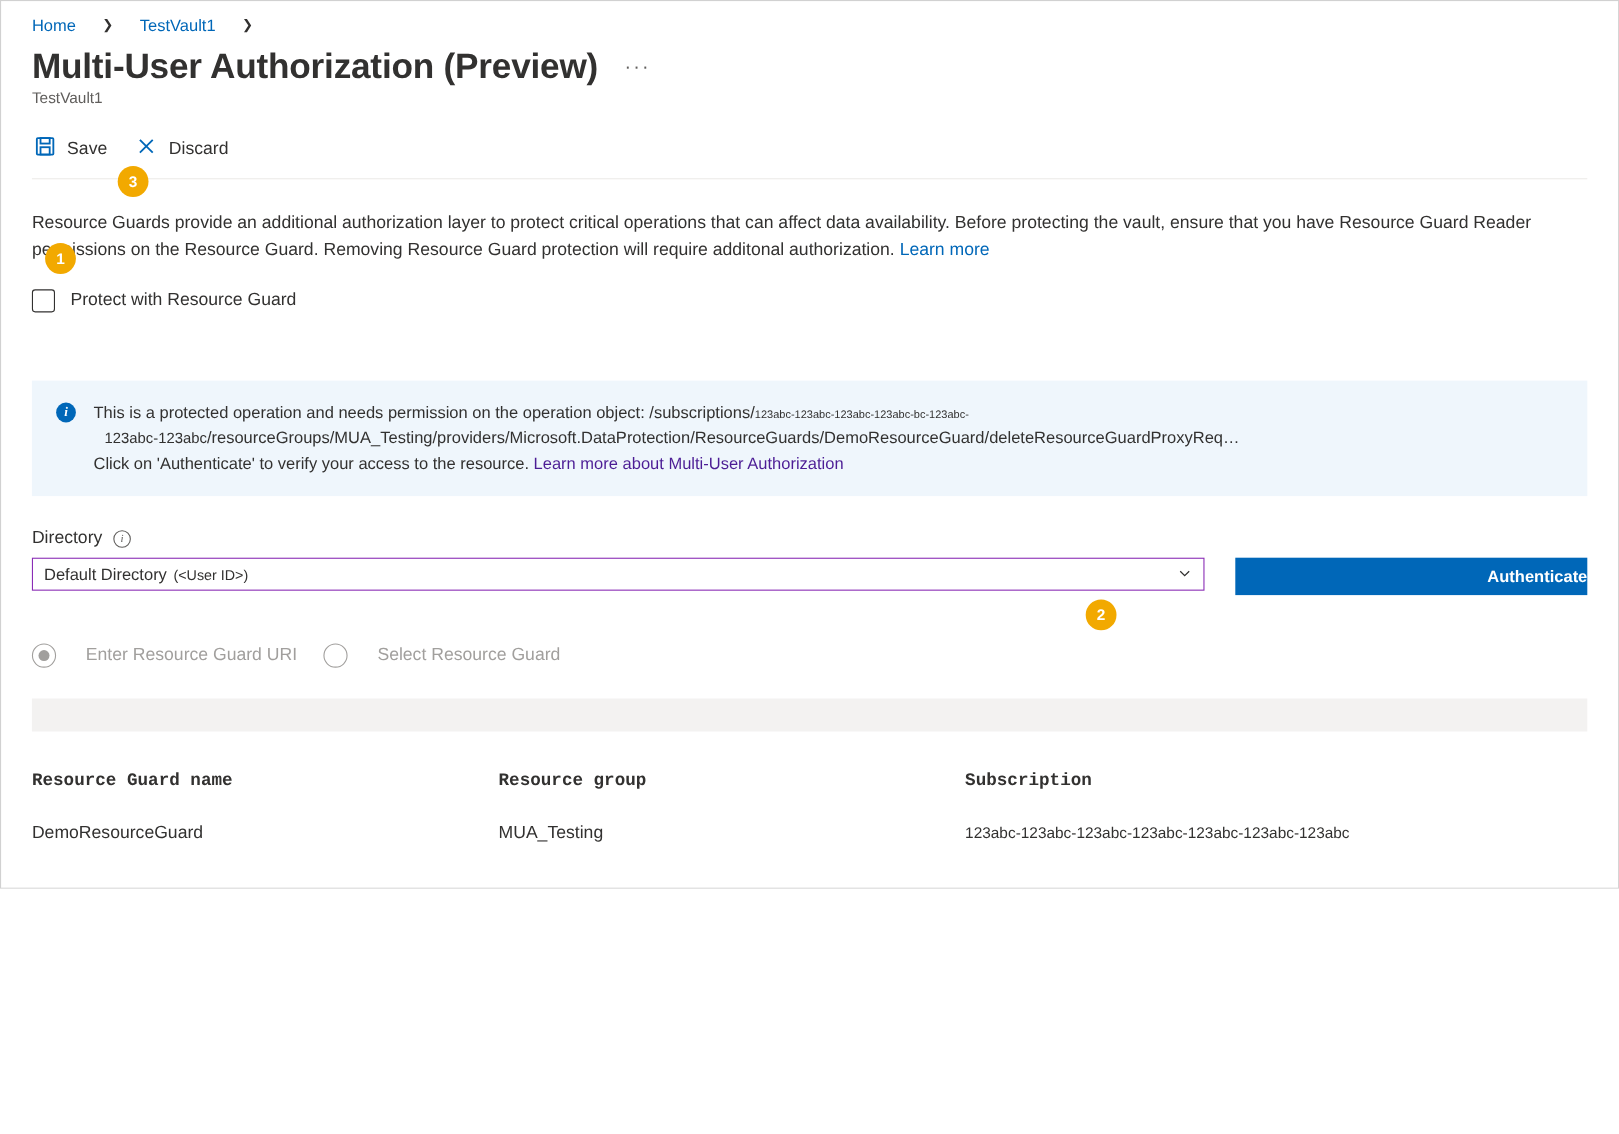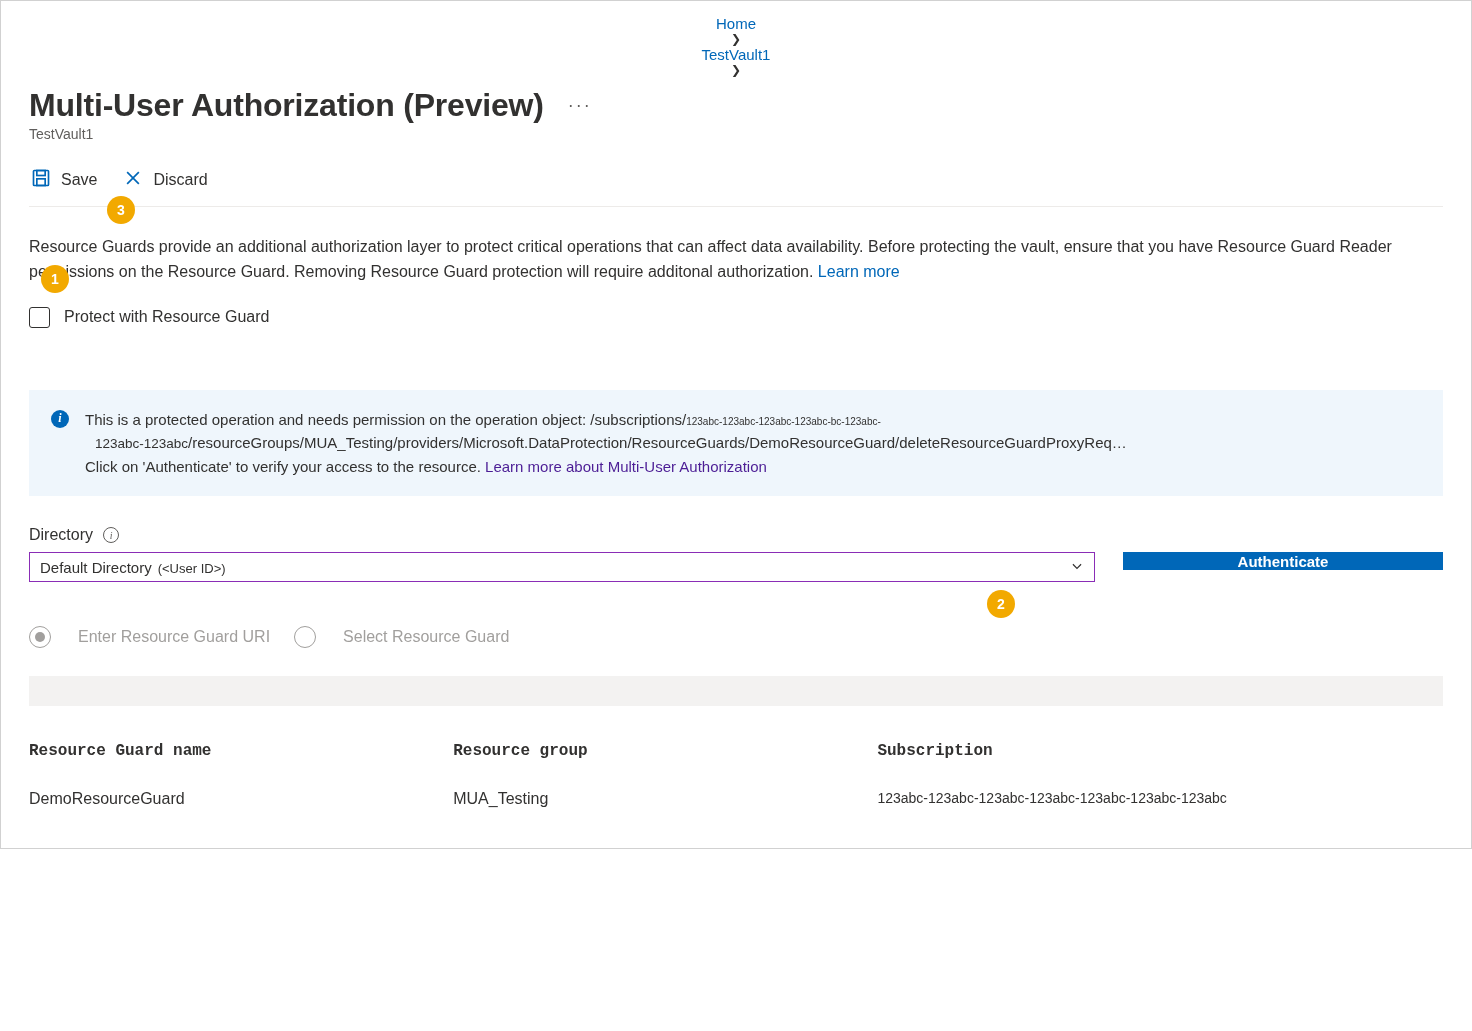--- a/index.html
+++ b/index.html
@@ -7,25 +7,24 @@
     font-family: "Segoe UI", -apple-system, BlinkMacSystemFont, sans-serif;
     font-size: 14px;
     color: #323130;
     background: #fff;
     padding: 0;
   }
   .container { padding: 14px 28px 40px 28px; border: 1px solid #d1d1d1; }
   
   .breadcrumb {
     display: flex;
-    align-items: center;
-    gap: 0;
+    align-items: flex-start;
+    gap: 24px;
     font-size: 15px;
     margin-bottom: 10px;
-    flex-direction: column;
   }
   .breadcrumb a { color: #0067b8; text-decoration: none; cursor: pointer; }
   .breadcrumb .chev { color: #323130; font-size: 12px; }
   
   .title-row { display: flex; align-items: center; gap: 24px; }
   h1 { font-size: 32px; font-weight: 600; letter-spacing: -0.2px; }
   .more-dots { font-size: 18px; color: #605e5c; letter-spacing: 2px; cursor: pointer; }
   .subtitle { color: #605e5c; font-size: 14px; margin-top: 2px; }
   
   .toolbar {
@@ -98,22 +97,23 @@
     display: flex; align-items: center; justify-content: space-between;
     padding: 0 10px;
     cursor: pointer;
     background: #fff;
   }
   .select-value { font-size: 15px; display: flex; align-items: baseline; gap: 6px; }
   .select-value .userid { font-size: 13px; }
   .chev-down svg { width: 14px; height: 14px; }
   .btn-primary {
     background: #0067b8; color: #fff; border: none;
-    height: 18px; width: 320px; font-size: 15px; font-weight: 600;
+    height: 34px; width: 320px; font-size: 15px; font-weight: 600;
     cursor: pointer;
+    text-align: right;
   }
   
   .radio-row { display: flex; align-items: center; gap: 24px; margin-top: 44px; }
   .radio-item { display: flex; align-items: center; gap: 27px; }
   .radio-disabled .radio-circle { border-color: #a19f9d; }
   .radio-disabled .radio-label { color: #a19f9d; }
   .radio-circle {
     width: 22px; height: 22px; border: 1px solid #605e5c; border-radius: 50%;
     display: flex; align-items: center; justify-content: center;
   }

